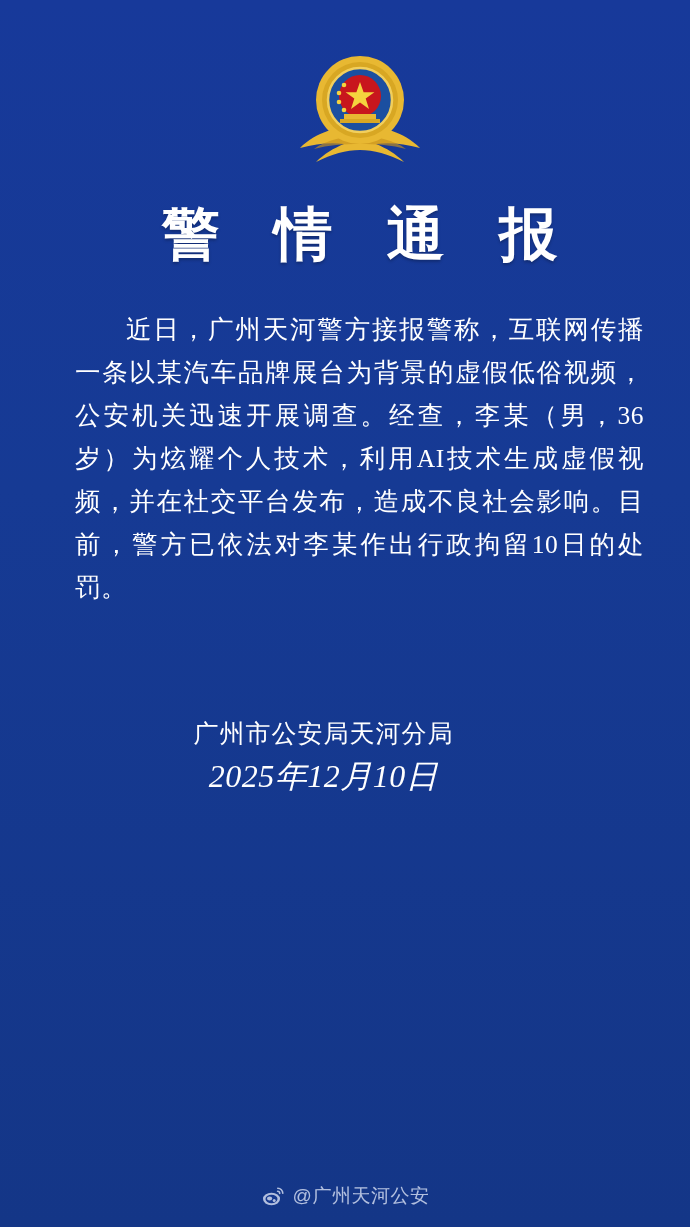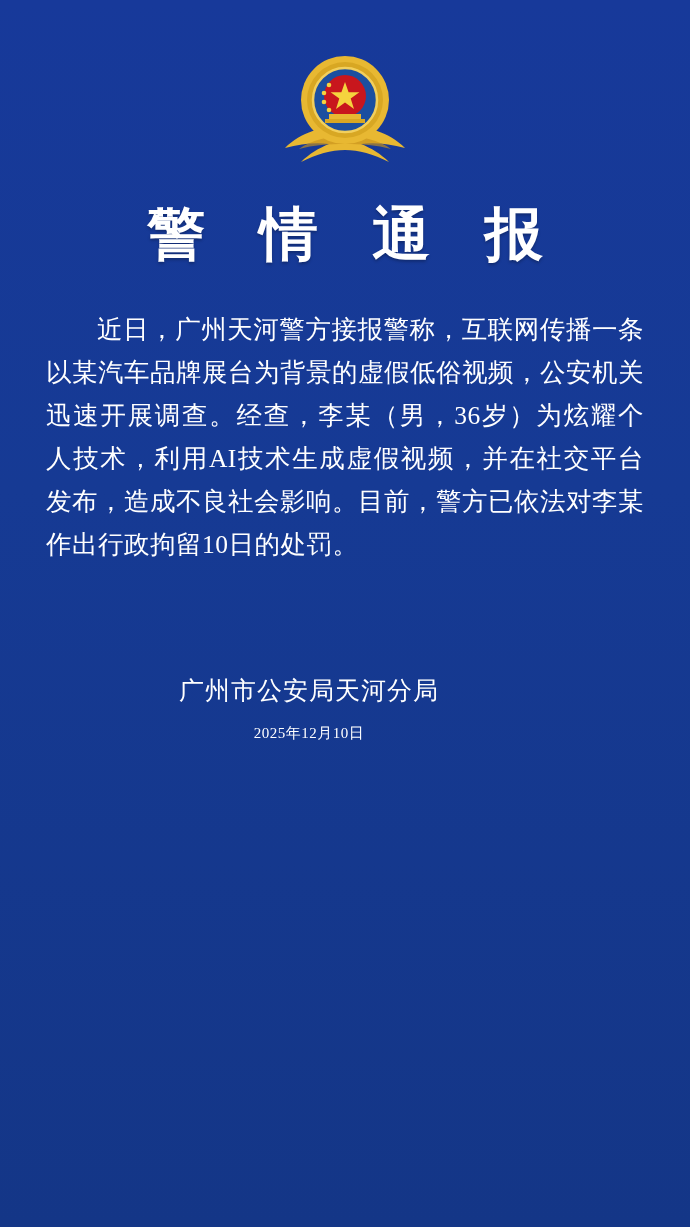--- a/index.html
+++ b/index.html
@@ -15,20 +15,21 @@
     overflow: hidden;
     position: relative;
   }
 
   .page {
     position: relative;
     width: 690px;
     height: 1227px;
     box-sizing: border-box;
     background: linear-gradient(180deg, #17399a 0%, #163a94 40%, #143687 100%);
+    padding-left: 29px;
   }
 
   
   .emblem-wrap {
     width: 100%;
     display: flex;
     justify-content: center;
     padding-top: 52px;
   }
   .emblem {
@@ -74,23 +75,24 @@
     margin-top: 104px;
     text-align: center;
     padding-right: 72px;
   }
   .sign-org {
     font-size: 25px;
     line-height: 42px;
     letter-spacing: 1px;
   }
   .sign-date {
-    font-size: 15px;
+    font-size: 32px;
     line-height: 42px;
     letter-spacing: 0.5px;
+    font-style: italic;
   }
 
   
   .footer {
     position: absolute;
     left: 0;
     right: 0;
     bottom: 18px;
     display: flex;
     align-items: center;
@@ -152,14 +154,27 @@
 
   <div class="body">
     <p class="para">近日，广州天河警方接报警称，互联网传播一条以某汽车品牌展台为背景的虚假低俗视频，公安机关迅速开展调查。经查，李某（男，36岁）为炫耀个人技术，利用AI技术生成虚假视频，并在社交平台发布，造成不良社会影响。目前，警方已依法对李某作出行政拘留10日的处罚。</p>
   </div>
 
   <div class="sign">
     <div class="sign-org">广州市公安局天河分局</div>
     <div class="sign-date">2025年12月10日</div>
   </div>
 
+  <div class="footer">
+    <span class="weibo-icon">
+      <svg width="24" height="24" viewBox="0 0 24 24" xmlns="http://www.w3.org/2000/svg">
+        <ellipse cx="10.5" cy="15" rx="8.5" ry="6.2" fill="#dfe6f7"></ellipse>
+        <ellipse cx="10.5" cy="15" rx="6" ry="4.2" fill="#173a92"></ellipse>
+        <ellipse cx="8.6" cy="14.4" rx="2.6" ry="2" fill="#dfe6f7"></ellipse>
+        <circle cx="13.2" cy="16.6" r="1.5" fill="#dfe6f7"></circle>
+        <path d="M16.8 4.2c2.8 0 5 2.3 5 5.1" fill="none" stroke="#dfe6f7" stroke-width="1.6" stroke-linecap="round"></path>
+        <path d="M16.6 7.3c1.2 0 2.1 1 2.1 2.2" fill="none" stroke="#dfe6f7" stroke-width="1.6" stroke-linecap="round"></path>
+      </svg>
+    </span>
+    <span class="footer-text">@广州天河公安</span>
+  </div>
 
 </div>
 
 </body></html>

